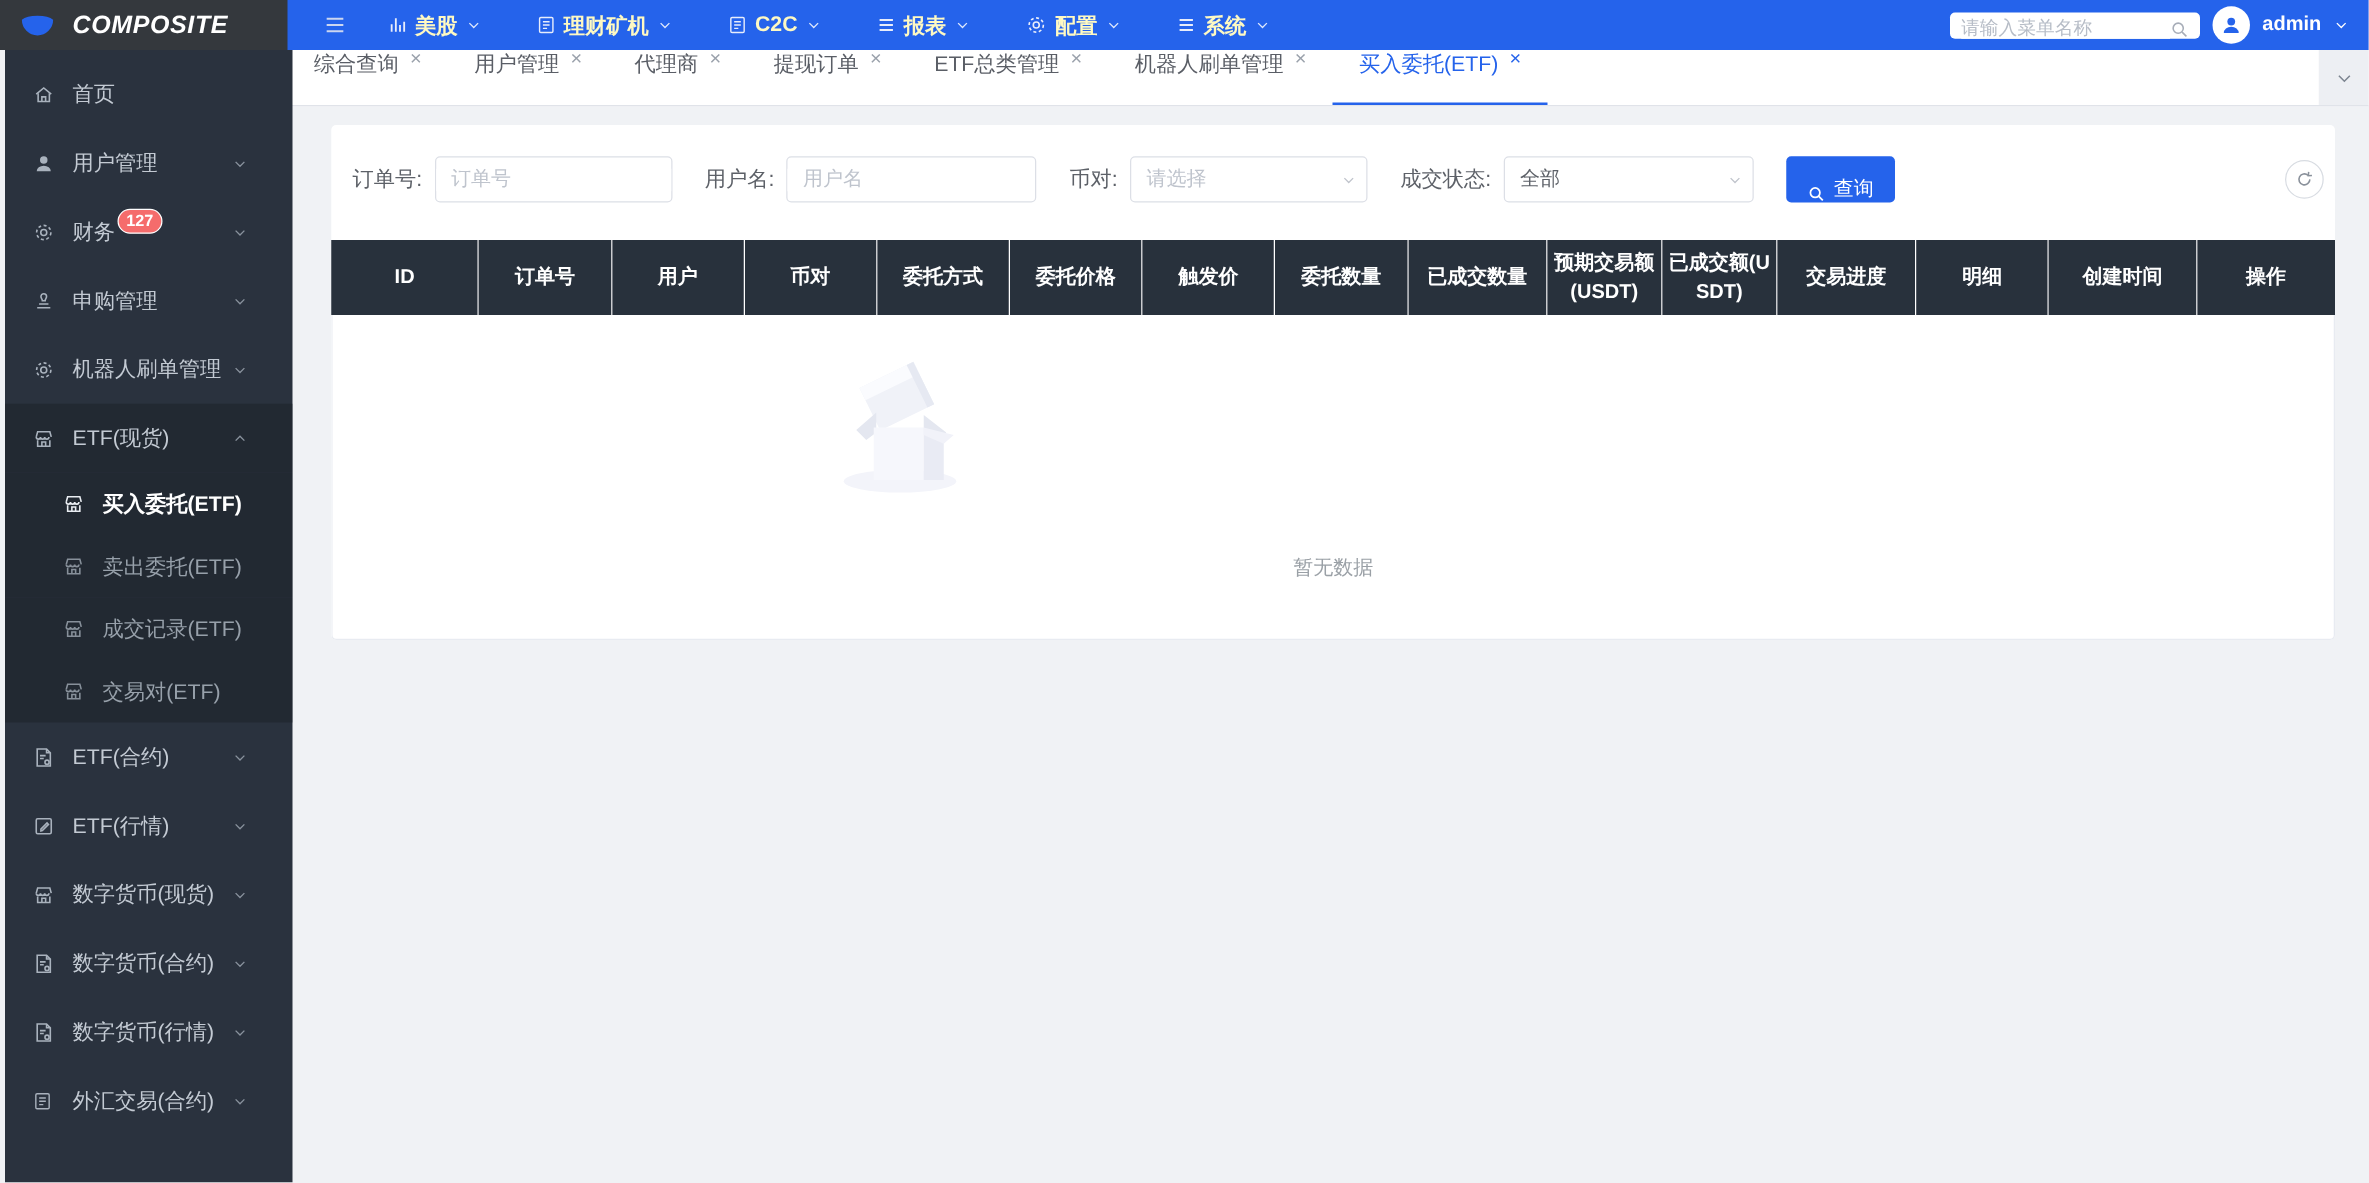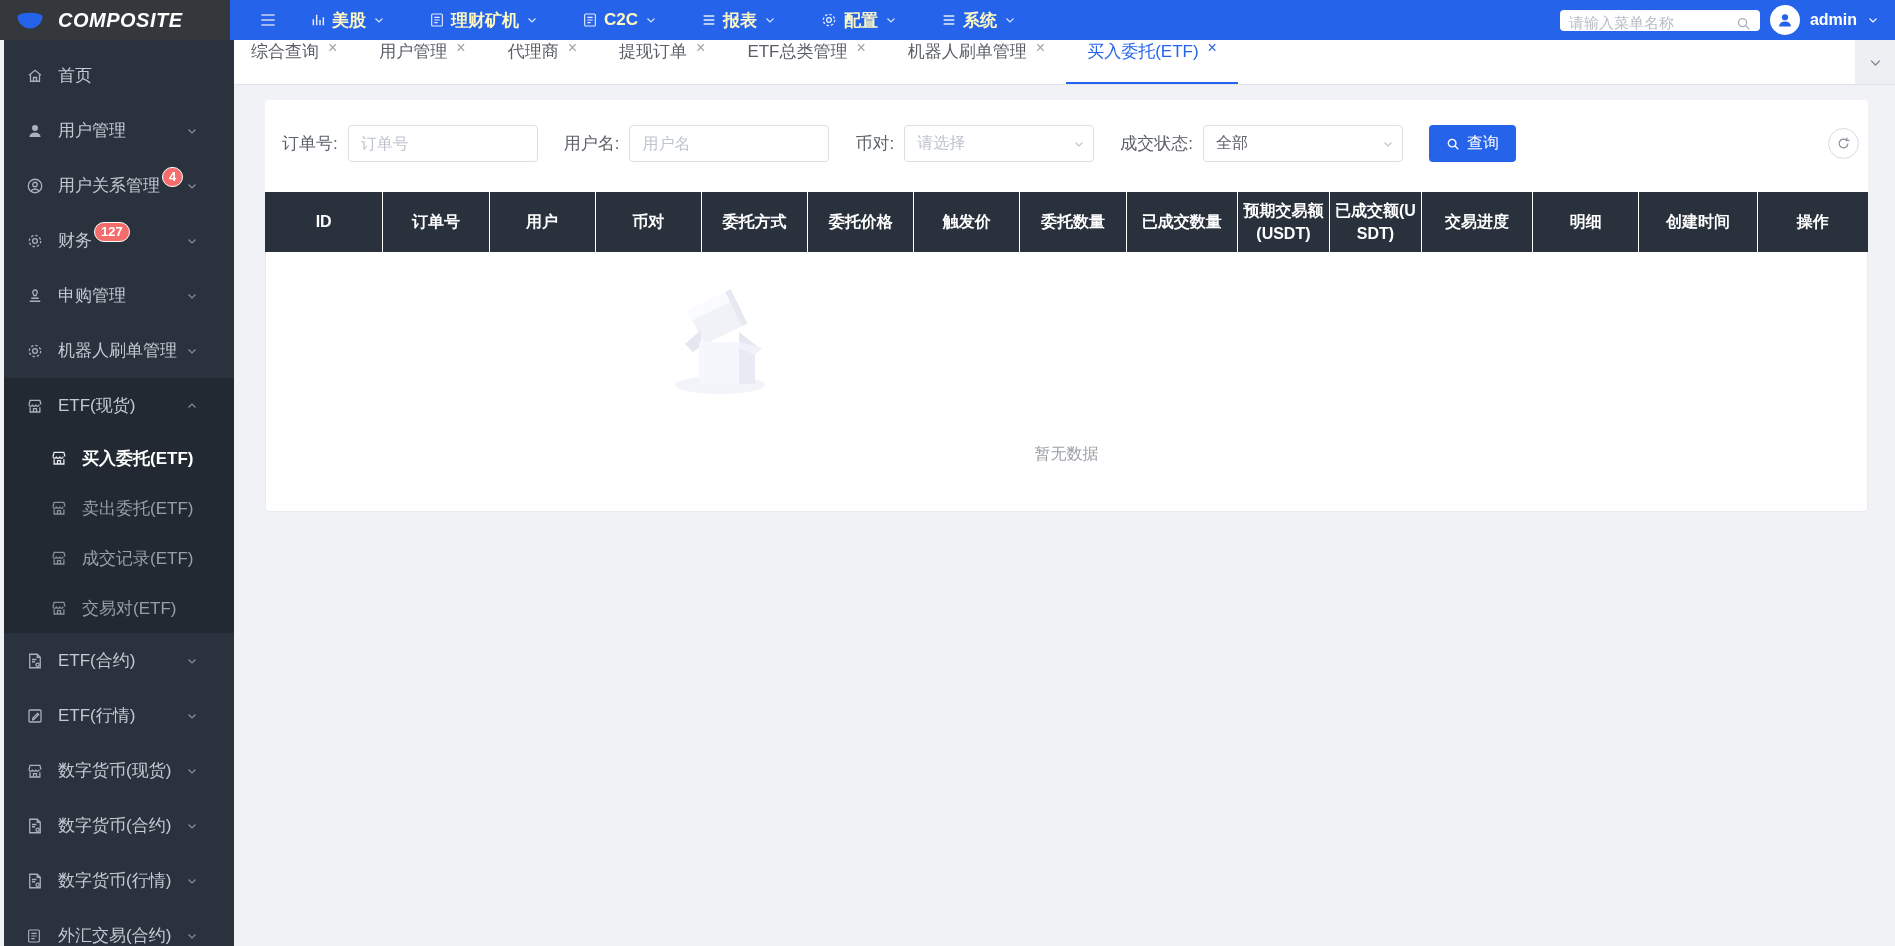--- a/index.html
+++ b/index.html
@@ -53,21 +53,21 @@
   .filter-row { display:flex; align-items:center; padding:25px 50px 30px 17px; }
   .f-group { display:flex; align-items:center; margin-right:26px; }
   .f-label { color:#5d6168; font-size:17px; margin-right:10px; white-space:nowrap; }
   .f-input, .f-select { height:37px; border:1px solid #dcdfe6; border-radius:4px; background:#fff; display:flex; align-items:center; }
   .f-input input { border:none; outline:none; width:100%; padding:0 12px; font-size:16px; color:#333; font-family:inherit; }
   .f-input input::placeholder { color:#bfc4cd; }
   .f-select { cursor:pointer; padding:0 8px 0 12px; }
   .f-select .val { font-size:16px; color:#5d6168; flex:1; }
   .f-select .val.ph { color:#bfc4cd; }
   .f-select .chev { color:#c0c4cc; }
-  .query-btn { height:37px; background:#2563eb; color:#fff; border:none; border-radius:4px; padding:0 17px; font-size:16px; display:flex; align-items:center; gap:7px; cursor:pointer; font-family:inherit; }
+  .query-btn { height:37px; background:#2563eb; color:#fff; border:none; border-radius:4px; padding:0 17px; font-size:16px; display:flex; align-items:flex-end; gap:7px; cursor:pointer; font-family:inherit; }
   .refresh-btn { position:absolute; top:28px; right:9px; width:31px; height:31px; border:1px solid #d8dce2; border-radius:50%; background:#fff; color:#8a919b; display:flex; align-items:center; justify-content:center; cursor:pointer; }
 
   .g-table { width:100%; }
   .thead { display:flex; width:100%; }
   .th { background:#28313c; color:#fff; font-weight:bold; font-size:16px; min-height:60px; display:flex; align-items:center; justify-content:center; text-align:center; border-right:1px solid #ffffff; padding:6px 2px; word-break:break-all; line-height:1.45; }
   .th:last-child { border-right:none; }
   .table-body { height:260px; border:1px solid #e8ebf1; border-top:none; position:relative; background:#fff; border-radius:0 0 4px 4px; }
   .empty-illustration { position:absolute; left:405px; top:30px; }
   .empty-text { position:absolute; top:192px; left:0; right:0; text-align:center; color:#9aa0a6; font-size:16px; }
 </style>
@@ -246,36 +246,20 @@
       <span>首页</span>
     </div>
     <div class="s-item">
       <span class="icn">
         <svg width="18" height="18" viewBox="0 0 24 24" fill="currentColor">
           <circle cx="12" cy="8" r="4"></circle>
           <path d="M4.5 20 a7.5 6 0 0 1 15 0 Z"></path>
         </svg>
       </span>
       <span>用户管理</span>
-      <span class="icn chev">
-        <svg width="12" height="12" viewBox="0 0 24 24" fill="none" stroke="currentColor" stroke-width="1.7">
-          <path d="M5 9l7 7 7-7" stroke-width="2.2"></path>
-        </svg>
-      </span>
-    </div>
-    <div class="s-item">
-      <span class="icn">
-        <svg width="18" height="18" viewBox="0 0 24 24" fill="none" stroke="currentColor" stroke-width="1.7">
-          <circle cx="12" cy="12" r="9"></circle>
-          <circle cx="12" cy="10" r="3"></circle>
-          <path d="M6.5 19 a6 5 0 0 1 11 0"></path>
-        </svg>
-      </span>
-      <span>用户关系管理</span>
-      <span class="badge">4</span>
       <span class="icn chev">
         <svg width="12" height="12" viewBox="0 0 24 24" fill="none" stroke="currentColor" stroke-width="1.7">
           <path d="M5 9l7 7 7-7" stroke-width="2.2"></path>
         </svg>
       </span>
     </div>
     <div class="s-item">
       <span class="icn">
         <svg width="18" height="18" viewBox="0 0 24 24" fill="none" stroke="currentColor" stroke-width="1.7">
           <circle cx="12" cy="12" r="3.2"></circle>

